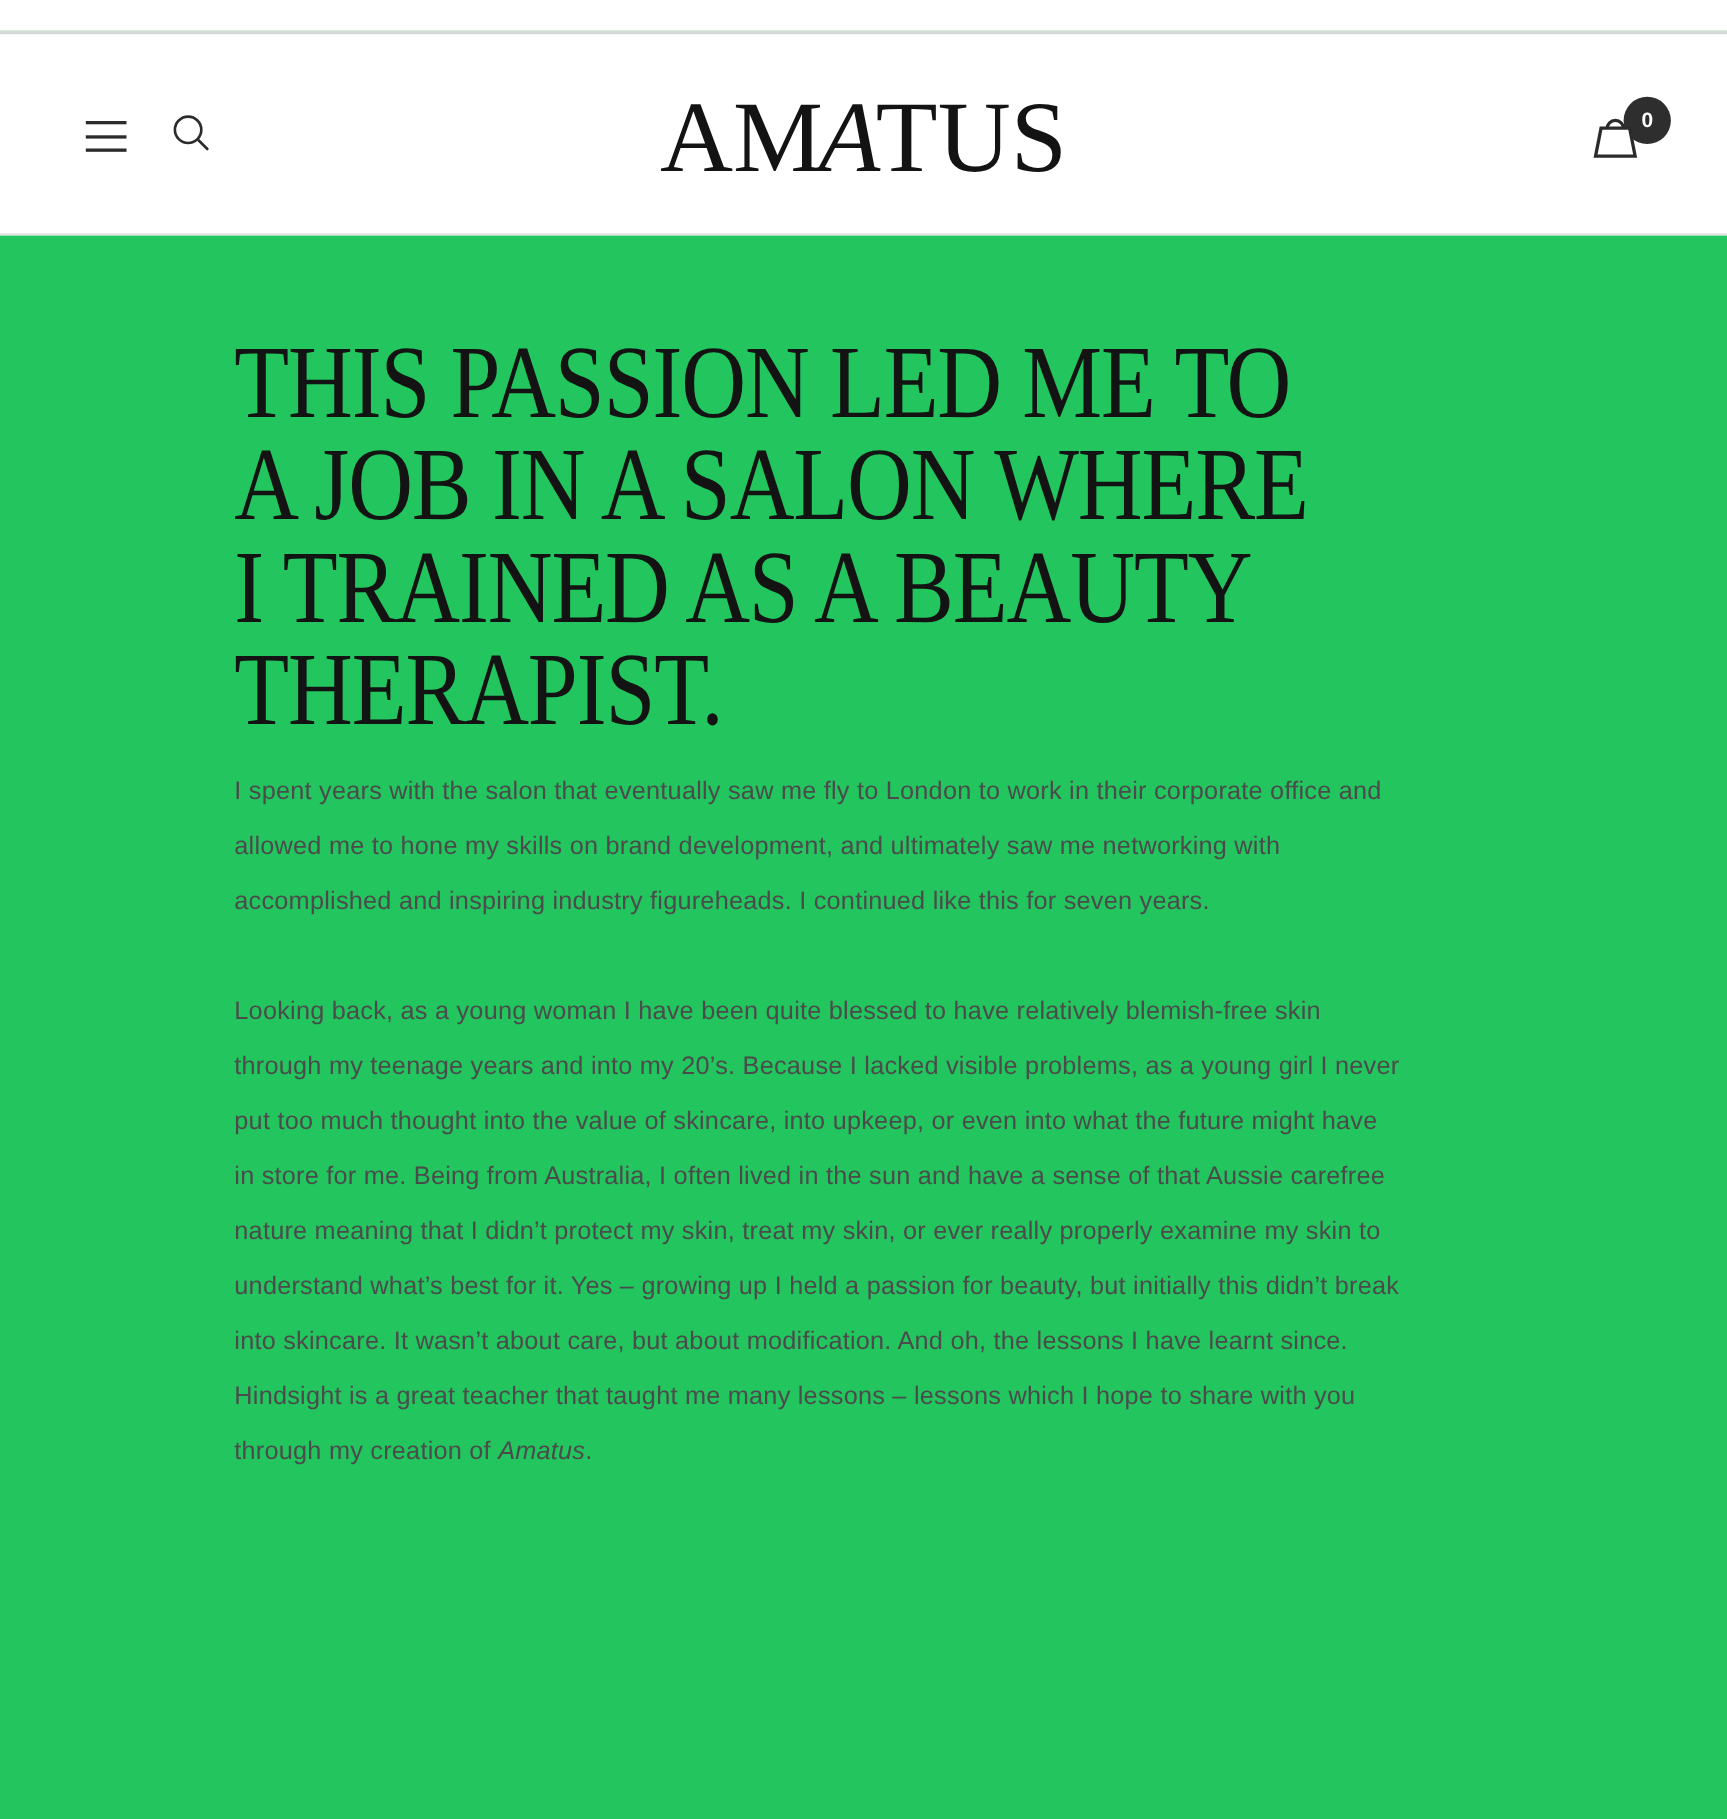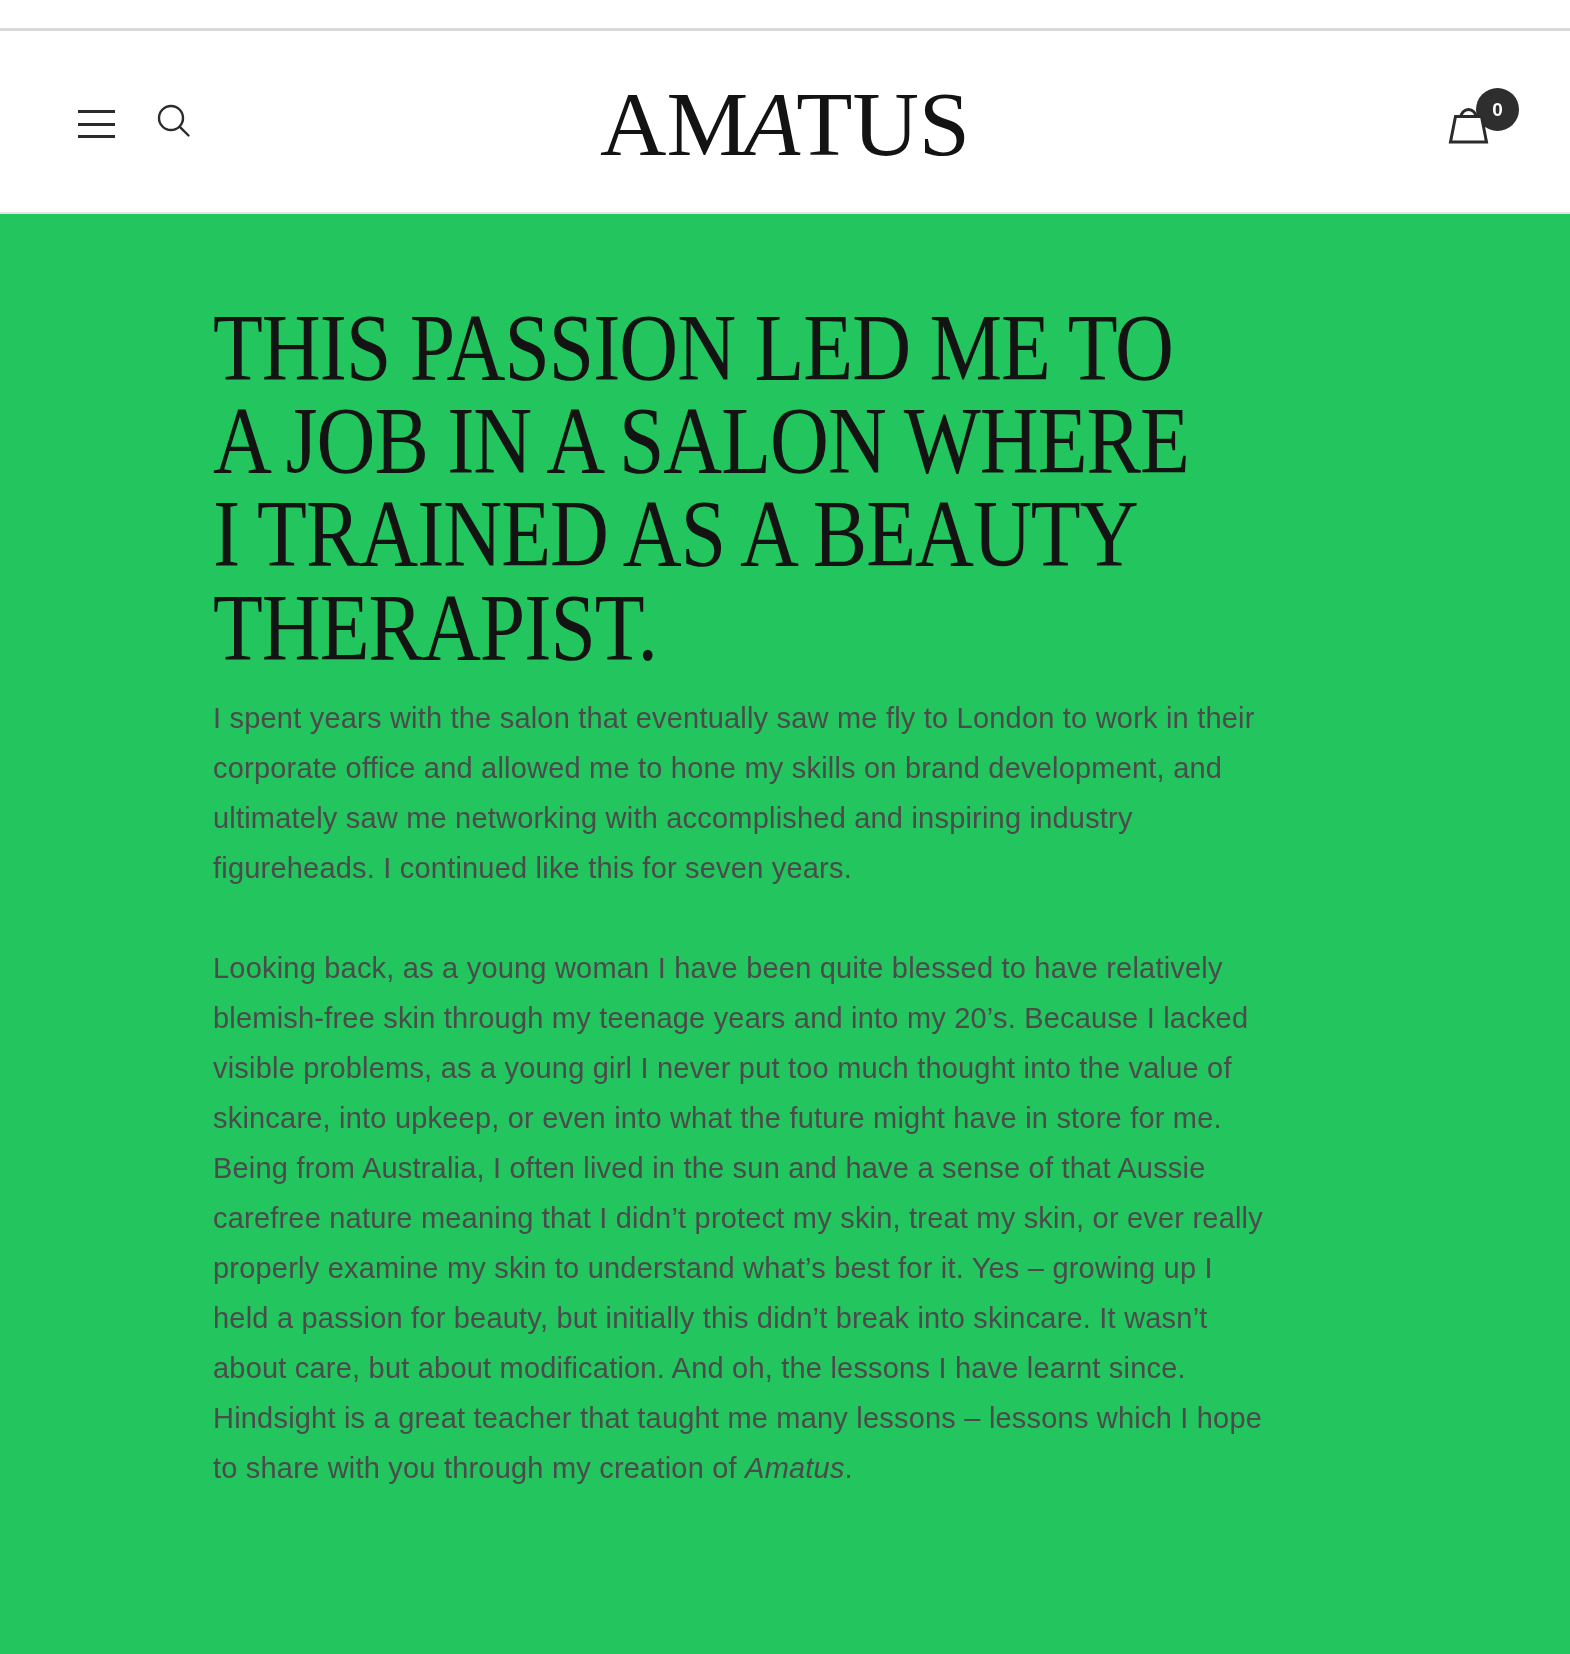--- a/index.html
+++ b/index.html
@@ -74,21 +74,21 @@
     letter-spacing: -1px;
     transform: scale(1.02, 1.18);
     transform-origin: top left;
   }
   h1.article-title .hl { display: block; white-space: nowrap; }
 
   p.body-par {
     margin: 0 0 50px 0;
     width: 1060px;
     color: #4b4b4b;
-    font-size: 29px;
+    font-size: 23px;
     font-weight: 300;
     line-height: 50px;
     letter-spacing: 0.2px;
   }
   p.body-par em { font-style: italic; }
 </style>
 </head>
 <body>
 
 <div class="page">

